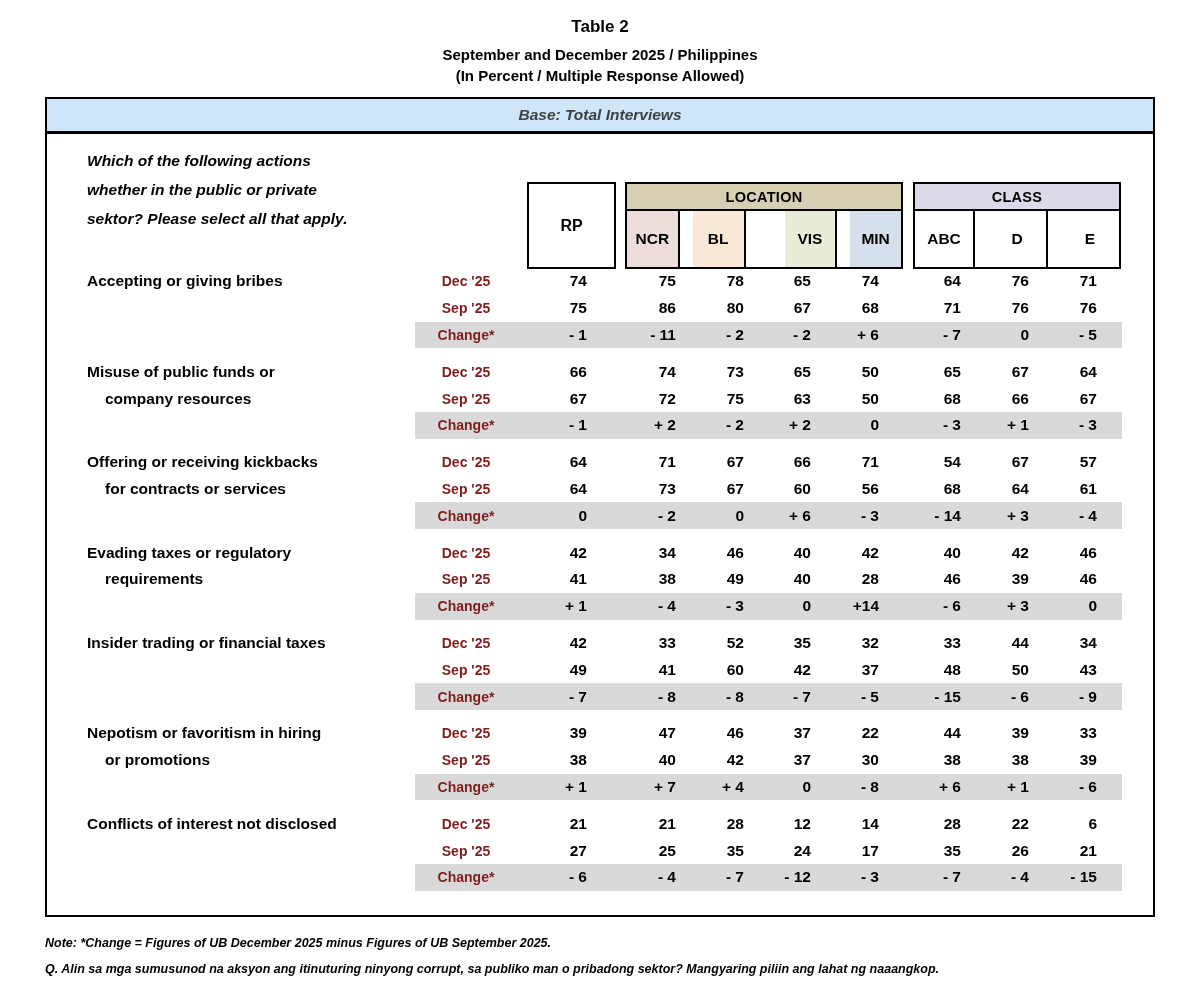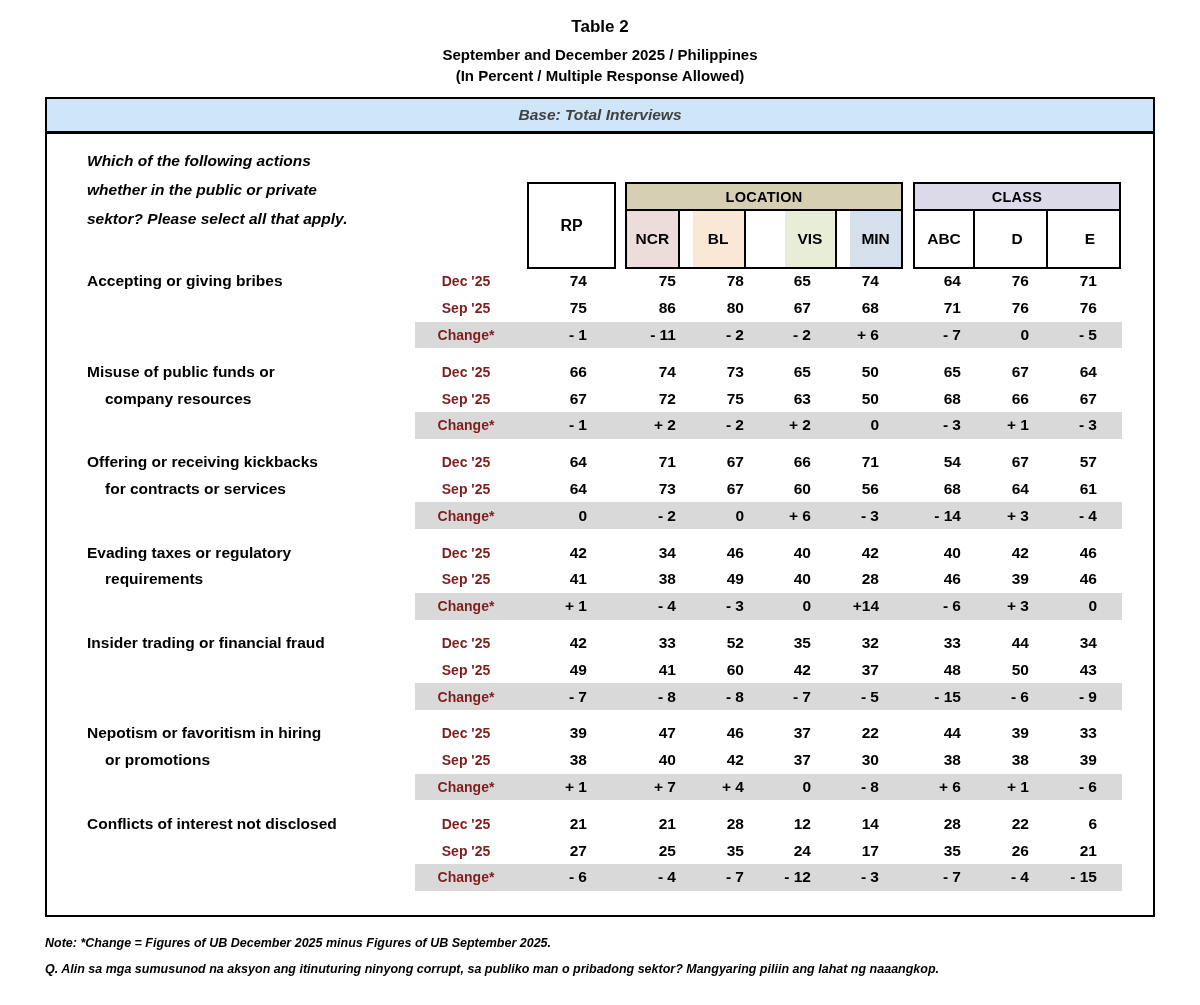--- a/index.html
+++ b/index.html
@@ -285,21 +285,21 @@
               <div class="val col-3">0</div>
               <div class="val col-4">+14</div>
               <div class="val col-5">- 6</div>
               <div class="val col-6">+ 3</div>
               <div class="val col-7">0</div>
             </div>
           </div>
         </div>
         <div class="group">
           <div class="data-row">
-            <div class="action-label">Insider trading or financial fraud</div>
+            <div class="action-label">Insider trading or financial taxes</div>
             <div class="row-band">
               <div class="period-label">Dec '25</div>
               <div class="val col-0">42</div>
               <div class="val col-1">33</div>
               <div class="val col-2">52</div>
               <div class="val col-3">35</div>
               <div class="val col-4">32</div>
               <div class="val col-5">33</div>
               <div class="val col-6">44</div>
               <div class="val col-7">34</div>

